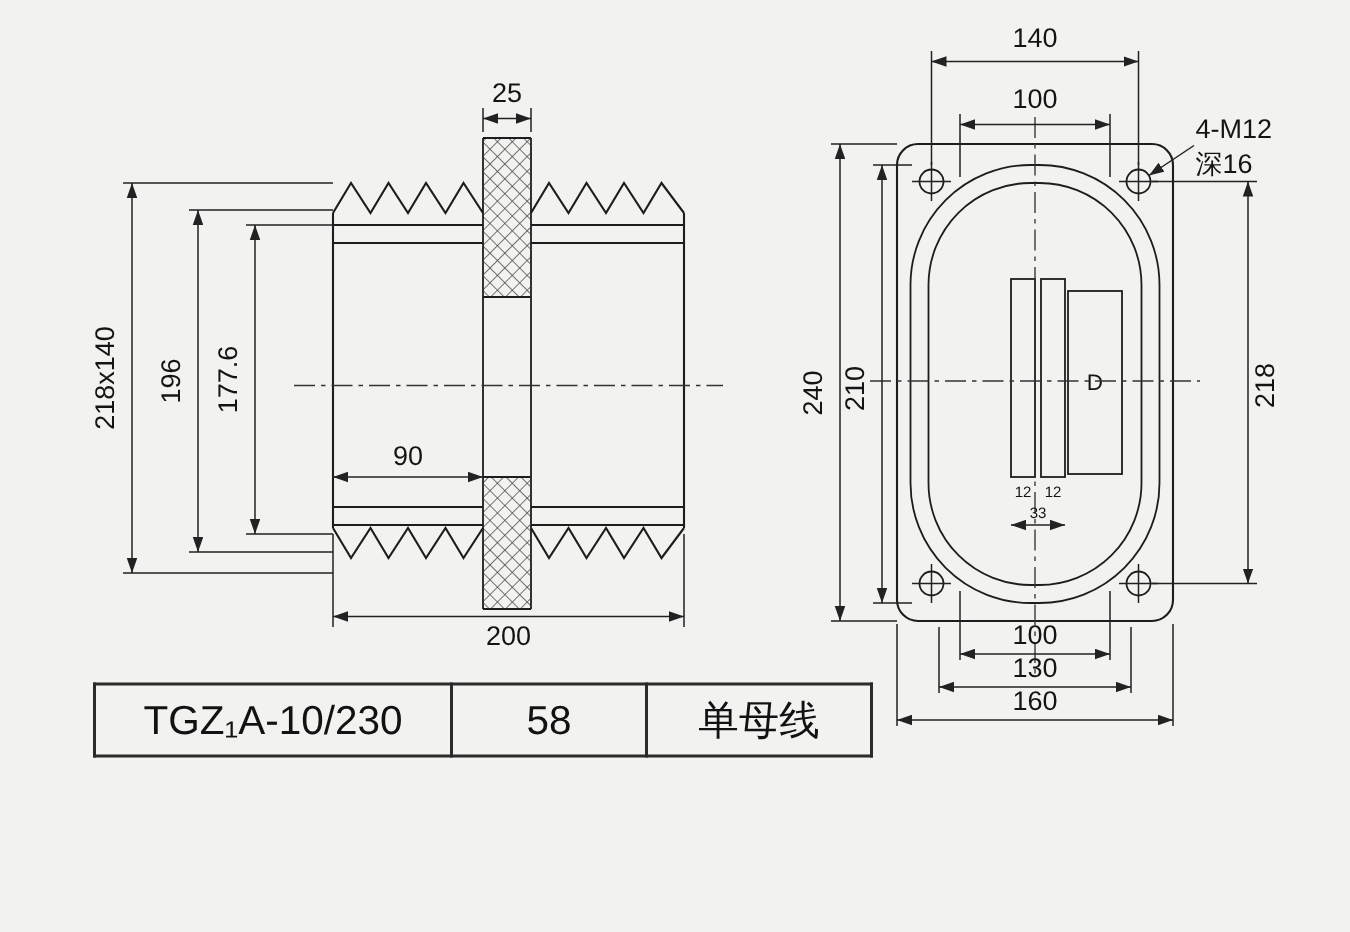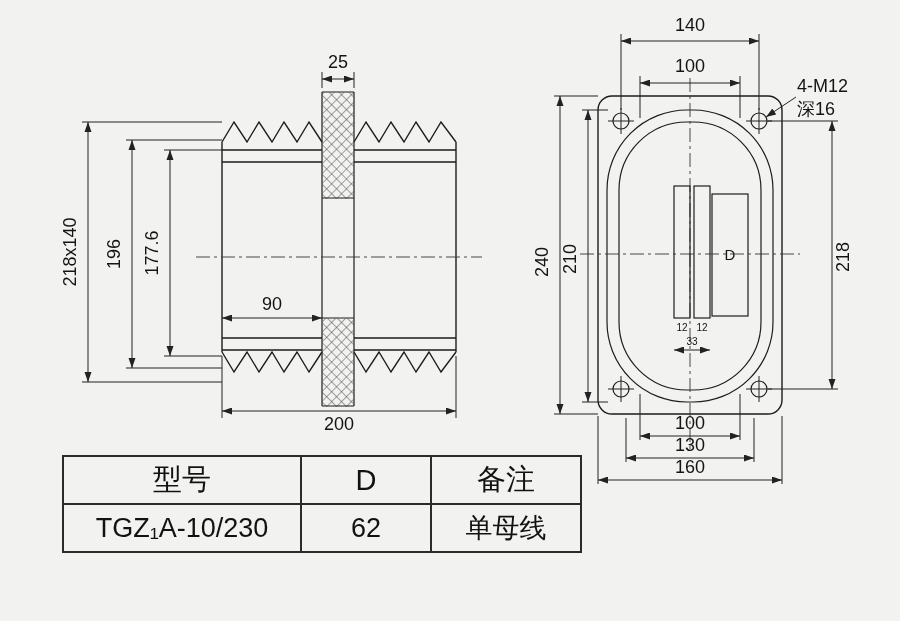--- a/index.html
+++ b/index.html
@@ -190,25 +190,20 @@
 </svg>
 
 <table class="spec-table">
   <colgroup>
     <col style="width:238px">
         <col style="width:130px">
         <col style="width:150px">
   </colgroup>
   <tbody>
     <tr>
-      <th>型号</th>
-      <th>D</th>
-      <th>备注</th>
-    </tr>
-    <tr>
       <td>TGZ₁A-10/230</td>
-      <td>62</td>
+      <td>58</td>
       <td>单母线</td>
     </tr>
   </tbody>
 </table>
 
 </div>
 
 </body></html>

